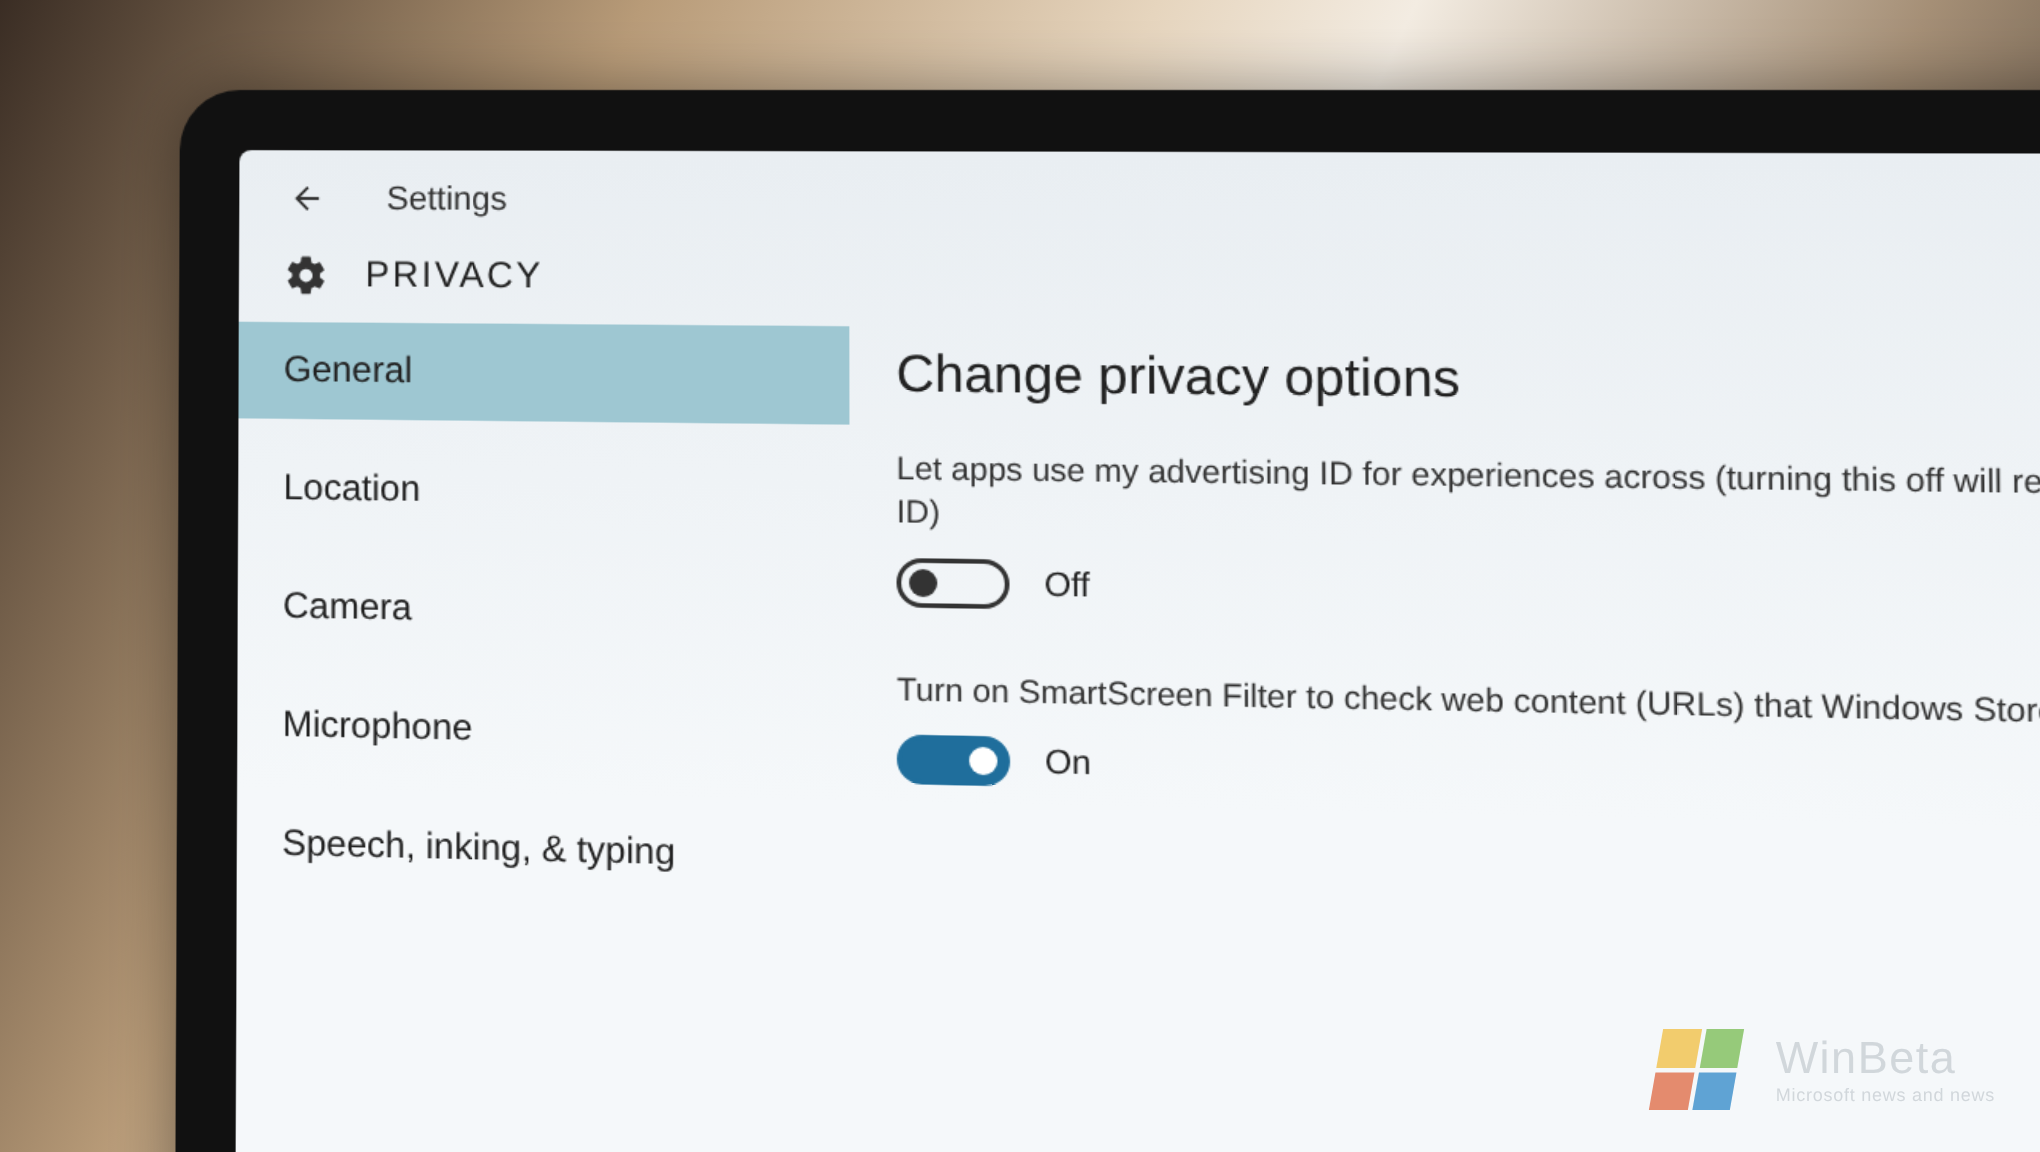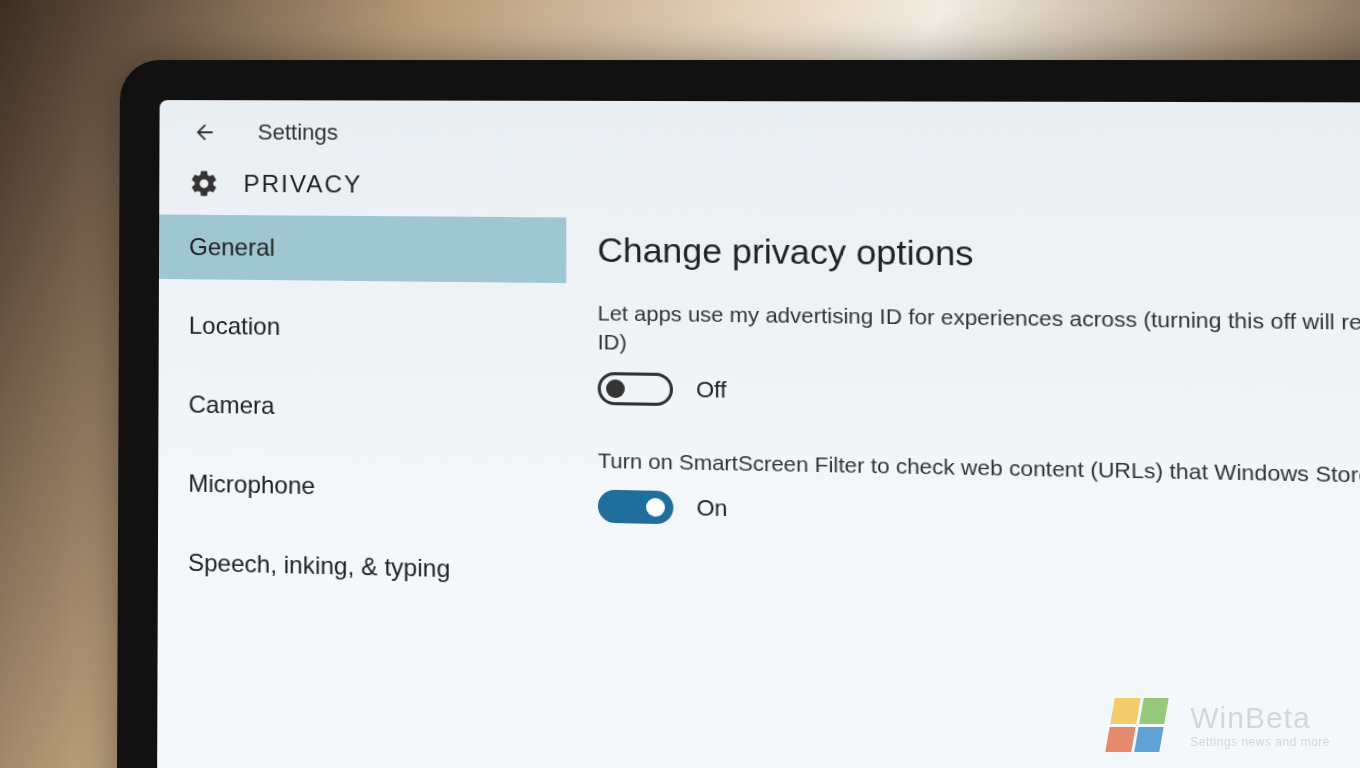--- a/index.html
+++ b/index.html
@@ -122,21 +122,21 @@
   .toggle.on .knob {
     left: auto; right: 5px;
     background: #fff;
   }
   .toggle-label { font-size: 22px; }
 
   
   .watermark {
     position: absolute;
     right: 30px;
-    bottom: 16px;
+    bottom: 28px;
     display: flex;
     align-items: center;
     gap: 26px;
     opacity: .8;
     pointer-events: none;
   }
   .wm-logo {
     width: 54px; height: 54px;
     display: grid;
     grid-template-columns: 1fr 1fr;
@@ -212,15 +212,15 @@
 
 <div class="watermark">
   <div class="wm-logo">
     <span></span>
       <span></span>
       <span></span>
       <span></span>
   </div>
   <div class="wm-text">
     <div class="big">WinBeta</div>
-    <div class="small">Settings news and more</div>
+    <div class="small">Microsoft news and news</div>
   </div>
 </div>
 
 </body></html>

